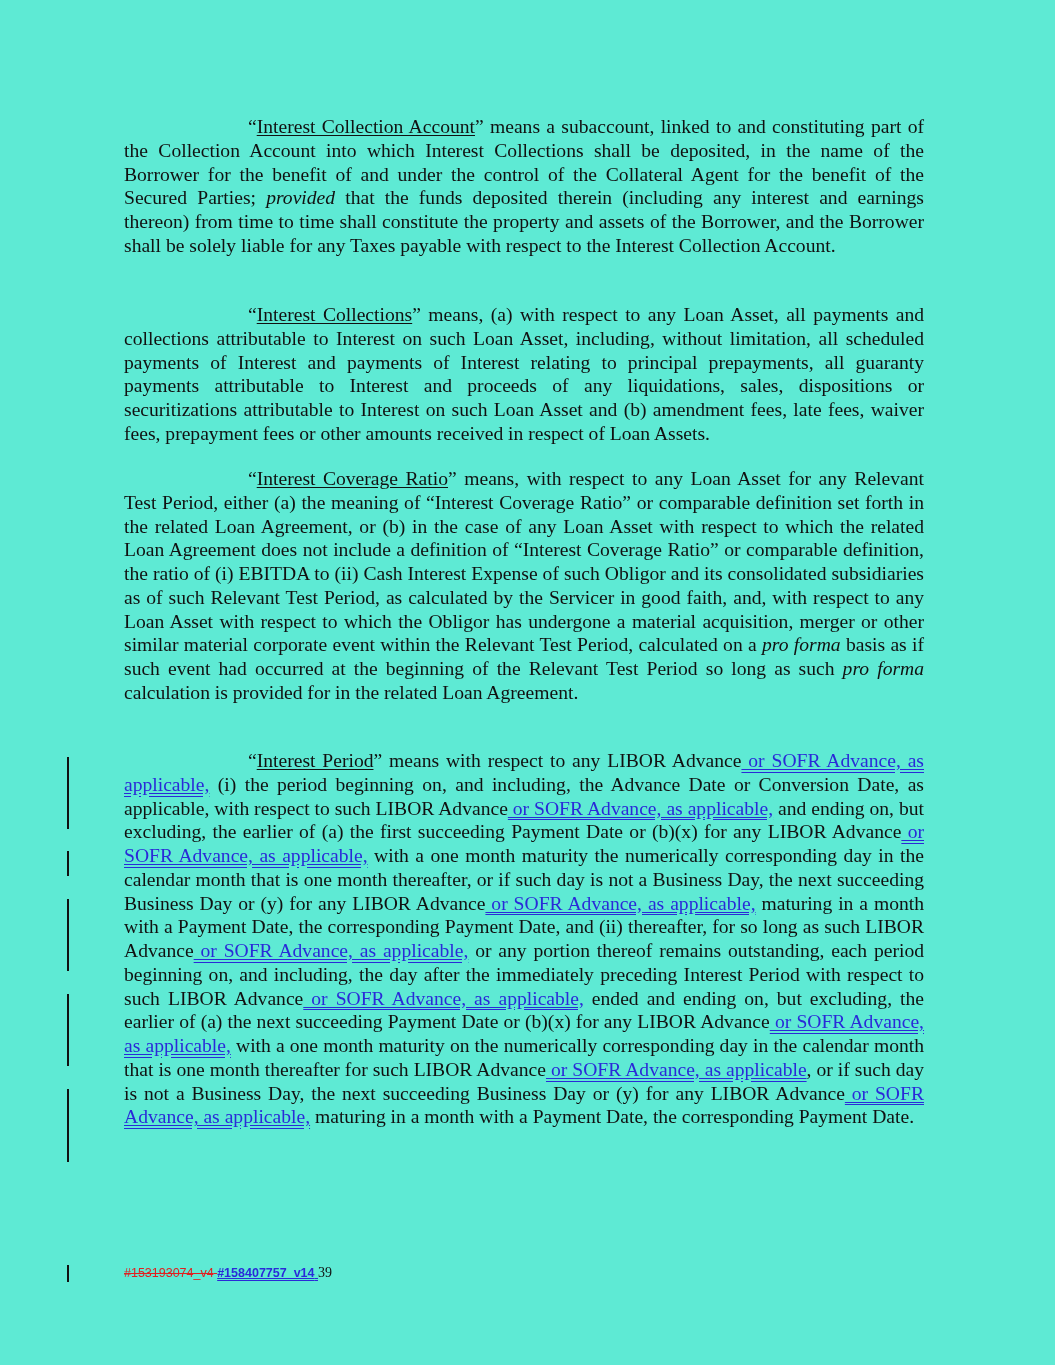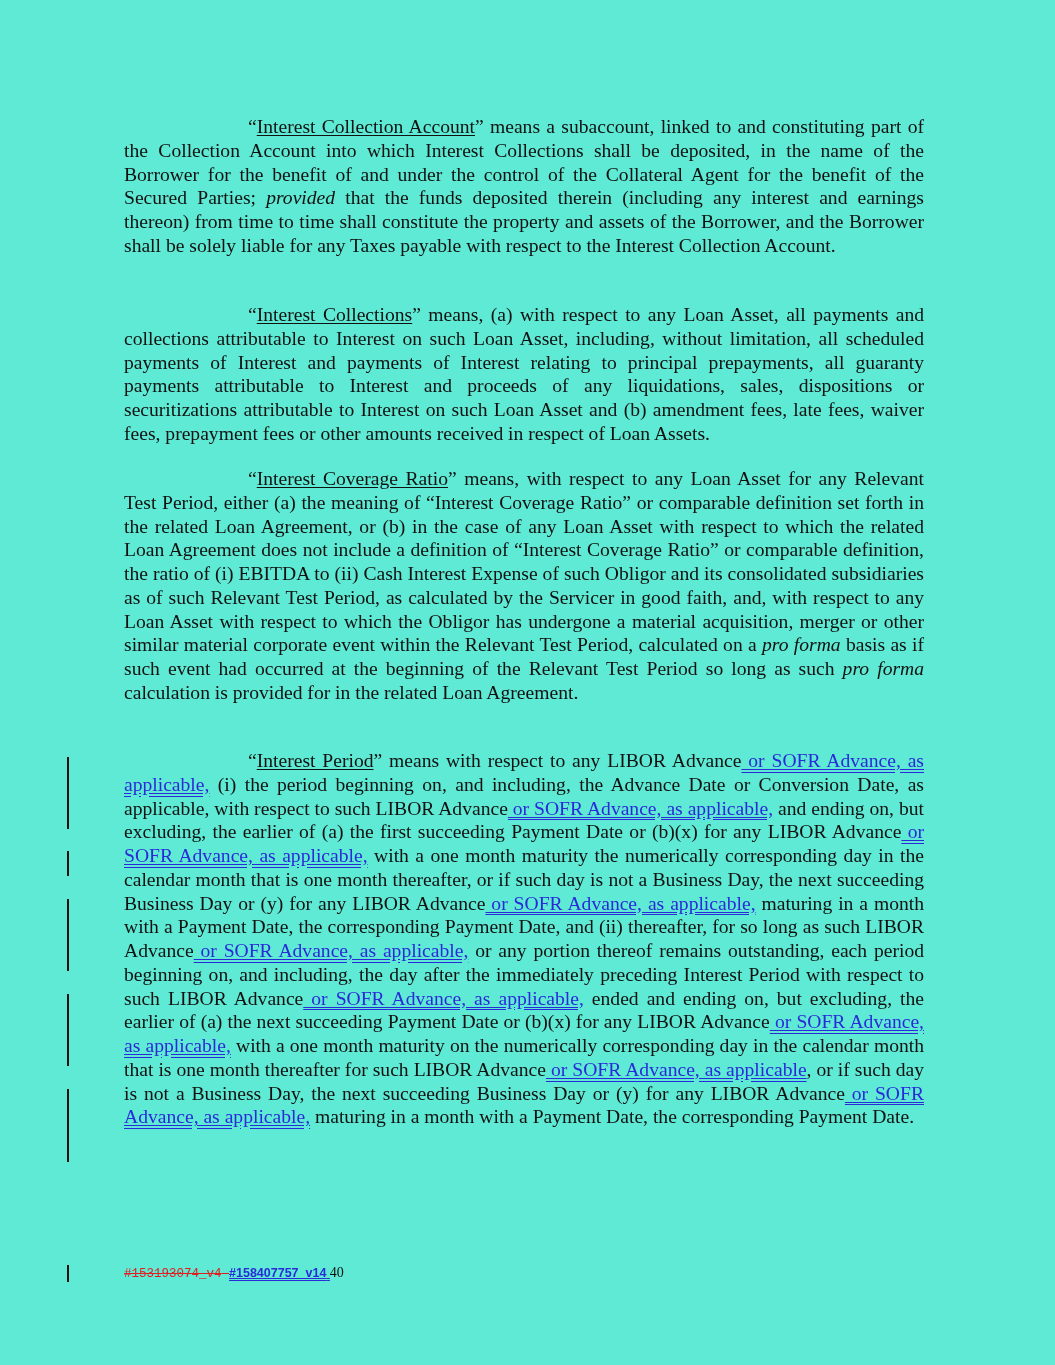--- a/index.html
+++ b/index.html
@@ -12,21 +12,21 @@
   }
   .para .indent { display: inline-block; width: 124px; }
   .term { text-decoration: underline; text-underline-offset: 2px; }
   .ins { color: #2a2ad8; text-decoration: underline double; text-decoration-color: #2a2ad8; text-underline-offset: 2px; }
   .ital { font-style: italic; }
   .bar { position: absolute; left: 67px; width: 2px; background: #111; }
   .footer {
     position: absolute; left: 124px; top: 1265px;
     font-family: "Liberation Sans", sans-serif; font-size: 12.5px; color: #111;
   }
-  .footer .del { color: #e02020; text-decoration: line-through; font-family: Liberation Mono, monospace; }
+  .footer .del { color: #e02020; text-decoration: line-through; }
   .footer .new { color: #2a2ad8; text-decoration: underline double; font-weight: bold; }
   .footer .pg { font-family: "Liberation Serif", serif; font-size: 14px; }
 </style>
 </head>
 <body>
 
 <div class="page">
 
   <p class="para" style="top:115px;margin:0;"><span class="indent"></span>“<span class="term">Interest Collection Account</span>”<span> means a subaccount, linked to and constituting part of the Collection Account into which Interest Collections shall be deposited, in the name of the Borrower for the benefit of and under the control of the Collateral Agent for the benefit of the Secured Parties; </span><span class="ital">provided</span><span> that the funds deposited therein (including any interest and earnings thereon) from time to time shall constitute the property and assets of the Borrower, and the Borrower shall be solely liable for any Taxes payable with respect to the Interest Collection Account.</span></p>
   <p class="para" style="top:303px;margin:0;"><span class="indent"></span>“<span class="term">Interest Collections</span>”<span> means, (a) with respect to any Loan Asset, all payments and collections attributable to Interest on such Loan Asset, including, without limitation, all scheduled payments of Interest and payments of Interest relating to principal prepayments, all guaranty payments attributable to Interest and proceeds of any liquidations, sales, dispositions or securitizations attributable to Interest on such Loan Asset and (b) amendment fees, late fees, waiver fees, prepayment fees or other amounts received in respect of Loan Assets.</span></p>
@@ -34,15 +34,15 @@
   <p class="para" style="top:749px;margin:0;"><span class="indent"></span>“<span class="term">Interest Period</span>”<span> means with respect to any LIBOR Advance</span><span class="ins"> or SOFR Advance, as applicable,</span><span> (i) the period beginning on, and including, the Advance Date or Conversion Date, as applicable, with respect to such LIBOR Advance</span><span class="ins"> or SOFR Advance, as applicable,</span><span> and ending on, but excluding, the earlier of (a) the first succeeding Payment Date or (b)(x)  for any LIBOR Advance</span><span class="ins"> or SOFR Advance, as applicable,</span><span> with a one month maturity the numerically corresponding day in the calendar month that is one month thereafter, or if such day is not a Business Day, the next succeeding Business Day or (y) for any LIBOR Advance</span><span class="ins"> or SOFR Advance, as applicable,</span><span> maturing in a month with a Payment Date, the corresponding Payment Date, and (ii) thereafter, for so long as such LIBOR Advance</span><span class="ins"> or SOFR Advance, as applicable,</span><span> or any portion thereof remains outstanding, each period beginning on, and including, the day after the immediately preceding Interest Period with respect to such LIBOR Advance</span><span class="ins"> or SOFR Advance, as applicable,</span><span> ended and ending on, but excluding, the earlier of (a) the next succeeding Payment Date or (b)(x) for any LIBOR Advance</span><span class="ins"> or SOFR Advance, as applicable,</span><span> with a one month maturity on the numerically corresponding day in the calendar month that is one month thereafter for such LIBOR Advance</span><span class="ins"> or SOFR Advance, as applicable</span><span>, or if such day is not a Business Day, the next succeeding Business Day or (y) for any LIBOR Advance</span><span class="ins"> or SOFR Advance, as applicable,</span><span> maturing in a month with a Payment Date, the corresponding Payment Date.</span></p>
 
   <div class="bar" style="top:757px;height:72px;"></div>
   <div class="bar" style="top:851px;height:25px;"></div>
   <div class="bar" style="top:899px;height:72px;"></div>
   <div class="bar" style="top:994px;height:72px;"></div>
   <div class="bar" style="top:1089px;height:73px;"></div>
   <div class="bar" style="top:1265px;height:17px;"></div>
 
   <div class="footer">
-    <span class="del">#153193074_v4</span><span class="del"> </span><span class="new">#158407757_v14</span><span class="new"> </span><span class="pg">40</span>
+    <span class="del">#153193074_v4</span><span class="del"> </span><span class="new">#158407757_v14</span><span class="new"> </span><span class="pg">39</span>
   </div>
 </div>
 
 </body></html>

